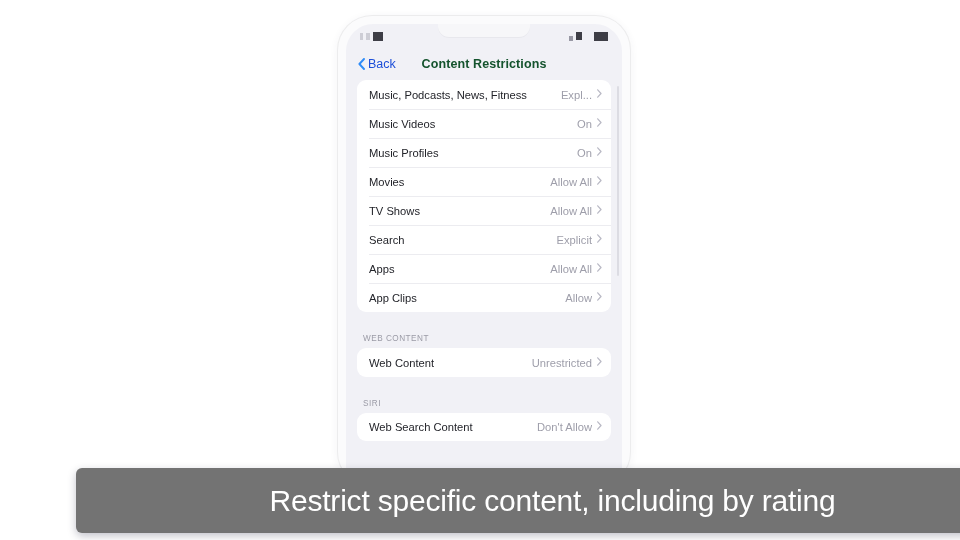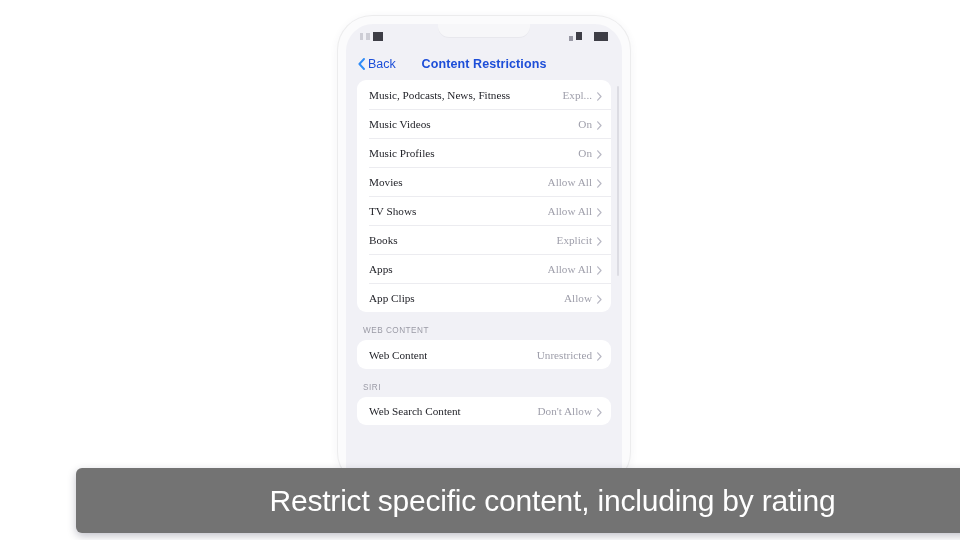--- a/index.html
+++ b/index.html
@@ -92,21 +92,21 @@
     flex: 0 0 auto;
   }
   #back-chevron { display: block; }
   #nav-title {
     position: absolute;
     left: 0;
     right: 0;
     text-align: center;
     font-size: 12.5px;
     font-weight: bold;
-    color: #1d4ed8;
+    color: #14532d;
     letter-spacing: 0.1px;
     pointer-events: none;
   }
 
   
   #settings-scroll {
     position: relative;
     height: calc(100% - 56px);
     padding: 0 0 0 0;
     box-sizing: border-box;
@@ -115,23 +115,22 @@
   .section-header {
     font-size: 8.2px;
     letter-spacing: 0.5px;
     color: #9b9ba6;
     padding: 14px 0 5px 17px;
     text-transform: uppercase;
   }
   .card {
     background: #ffffff;
     border-radius: 9px;
-    margin: 0 11px 0 11px;
-    overflow: hidden;
-    font-family: Liberation Serif, serif;
+    margin: 0 11px 8px 11px;
+    overflow: hidden;
   }
   .row {
     display: flex;
     align-items: center;
     height: 29px;
     padding: 0 9px 0 12px;
     position: relative;
     cursor: pointer;
     box-sizing: border-box;
   }
@@ -148,21 +147,21 @@
     font-size: 11.2px;
     color: #23242a;
     white-space: nowrap;
     overflow: hidden;
     text-overflow: ellipsis;
     flex: 0 1 auto;
   }
   .row-right {
     margin-left: auto;
     display: flex;
-    align-items: flex-end;
+    align-items: flex-start;
     gap: 5px;
     flex: 0 0 auto;
     padding-left: 5px;
     min-width: 0;
   }
   .row-value {
     font-size: 11.2px;
     color: #9e9eaa;
     white-space: nowrap;
     overflow: hidden;
@@ -293,21 +292,21 @@
           <span class="row-label">TV Shows</span>
           <span class="row-right">
             <span class="row-value">Allow All</span>
             <svg class="chev" width="5" height="9" viewBox="0 0 5 9">
                 <path d="M0.7 0.8 L4 4.5 L0.7 8.2" fill="none" stroke="#b8b8c4" stroke-width="1.2" stroke-linecap="round" stroke-linejoin="round"></path>
               </svg>
           </span>
         </div>
 
         <div class="row">
-          <span class="row-label">Books</span>
+          <span class="row-label">Search</span>
           <span class="row-right">
             <span class="row-value">Explicit</span>
             <svg class="chev" width="5" height="9" viewBox="0 0 5 9">
                 <path d="M0.7 0.8 L4 4.5 L0.7 8.2" fill="none" stroke="#b8b8c4" stroke-width="1.2" stroke-linecap="round" stroke-linejoin="round"></path>
               </svg>
           </span>
         </div>
 
         <div class="row">
           <span class="row-label">Apps</span>

